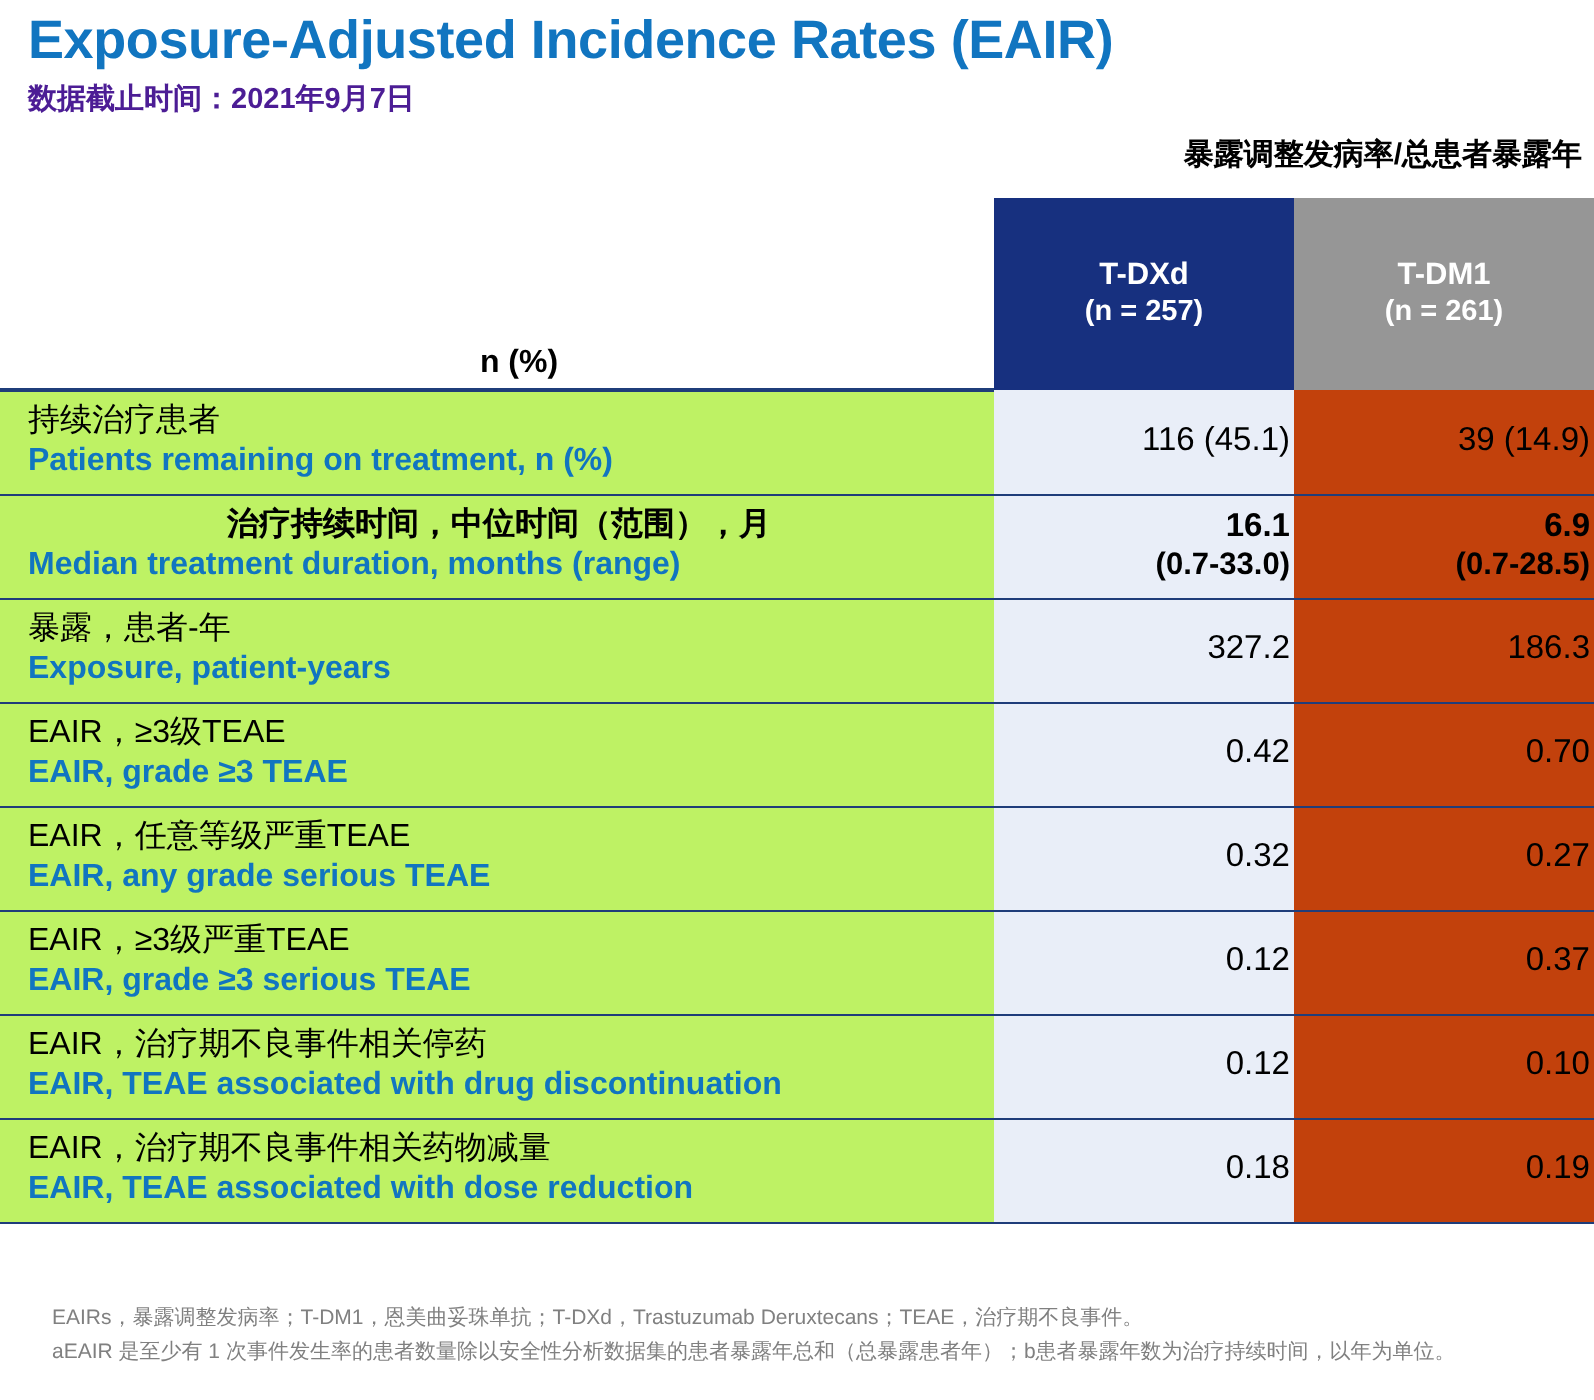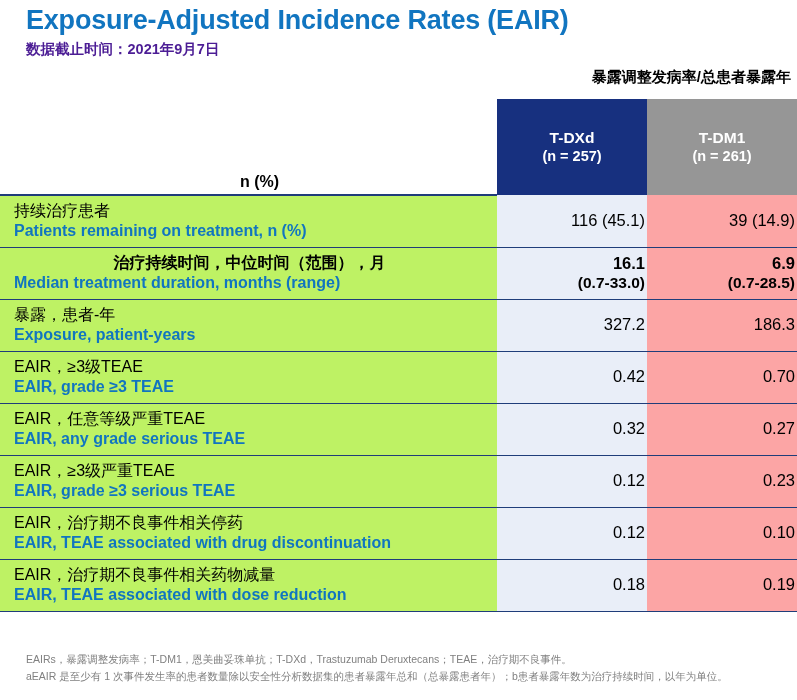--- a/index.html
+++ b/index.html
@@ -10,21 +10,21 @@
   body {
     width: 797px;
     height: 700px;
     font-family: "Liberation Sans", "DejaVu Sans", sans-serif;
     color: #000000;
     overflow: hidden;
     position: relative;
   }
 
   
-  .title-block { padding: 6px 0 0 26px; }
+  .title-block { padding: 6px 0 0 14px; }
   .slide-title {
     color: #1175c0;
     font-size: 27px;
     font-weight: bold;
     line-height: 1.08;
     letter-spacing: -0.2px;
     white-space: nowrap;
   }
   .slide-subtitle {
     color: #4c1d95;
@@ -98,21 +98,21 @@
   td.val {
     text-align: right;
     vertical-align: middle;
     border-bottom: 1.5px solid #1f3d7a;
     font-size: 16.5px;
     color: #000;
     line-height: 1.2;
     padding: 5px 2px;
   }
   td.val.a { background: #e9eef8; }
-  td.val.b { background: #fca5a5; padding-left: 20px; }
+  td.val.b { background: #c2410c; padding-left: 20px; }
 
   .zh {
     font-size: 16px;
     color: #000;
     line-height: 1.28;
     white-space: nowrap;
   }
   .en {
     font-size: 16px;
     color: #1175c0;
@@ -210,21 +210,21 @@
           </td>
           <td class="val a"><span>0.32</span></td>
           <td class="val b"><span>0.27</span></td>
         </tr>
         <tr>
           <td class="lbl">
             <div class="zh">EAIR，≥3级严重TEAE</div>
             <div class="en">EAIR, grade ≥3 serious TEAE</div>
           </td>
           <td class="val a"><span>0.12</span></td>
-          <td class="val b"><span>0.23</span></td>
+          <td class="val b"><span>0.37</span></td>
         </tr>
         <tr>
           <td class="lbl">
             <div class="zh">EAIR，治疗期不良事件相关停药</div>
             <div class="en">EAIR, TEAE associated with drug discontinuation</div>
           </td>
           <td class="val a"><span>0.12</span></td>
           <td class="val b"><span>0.10</span></td>
         </tr>
         <tr>

